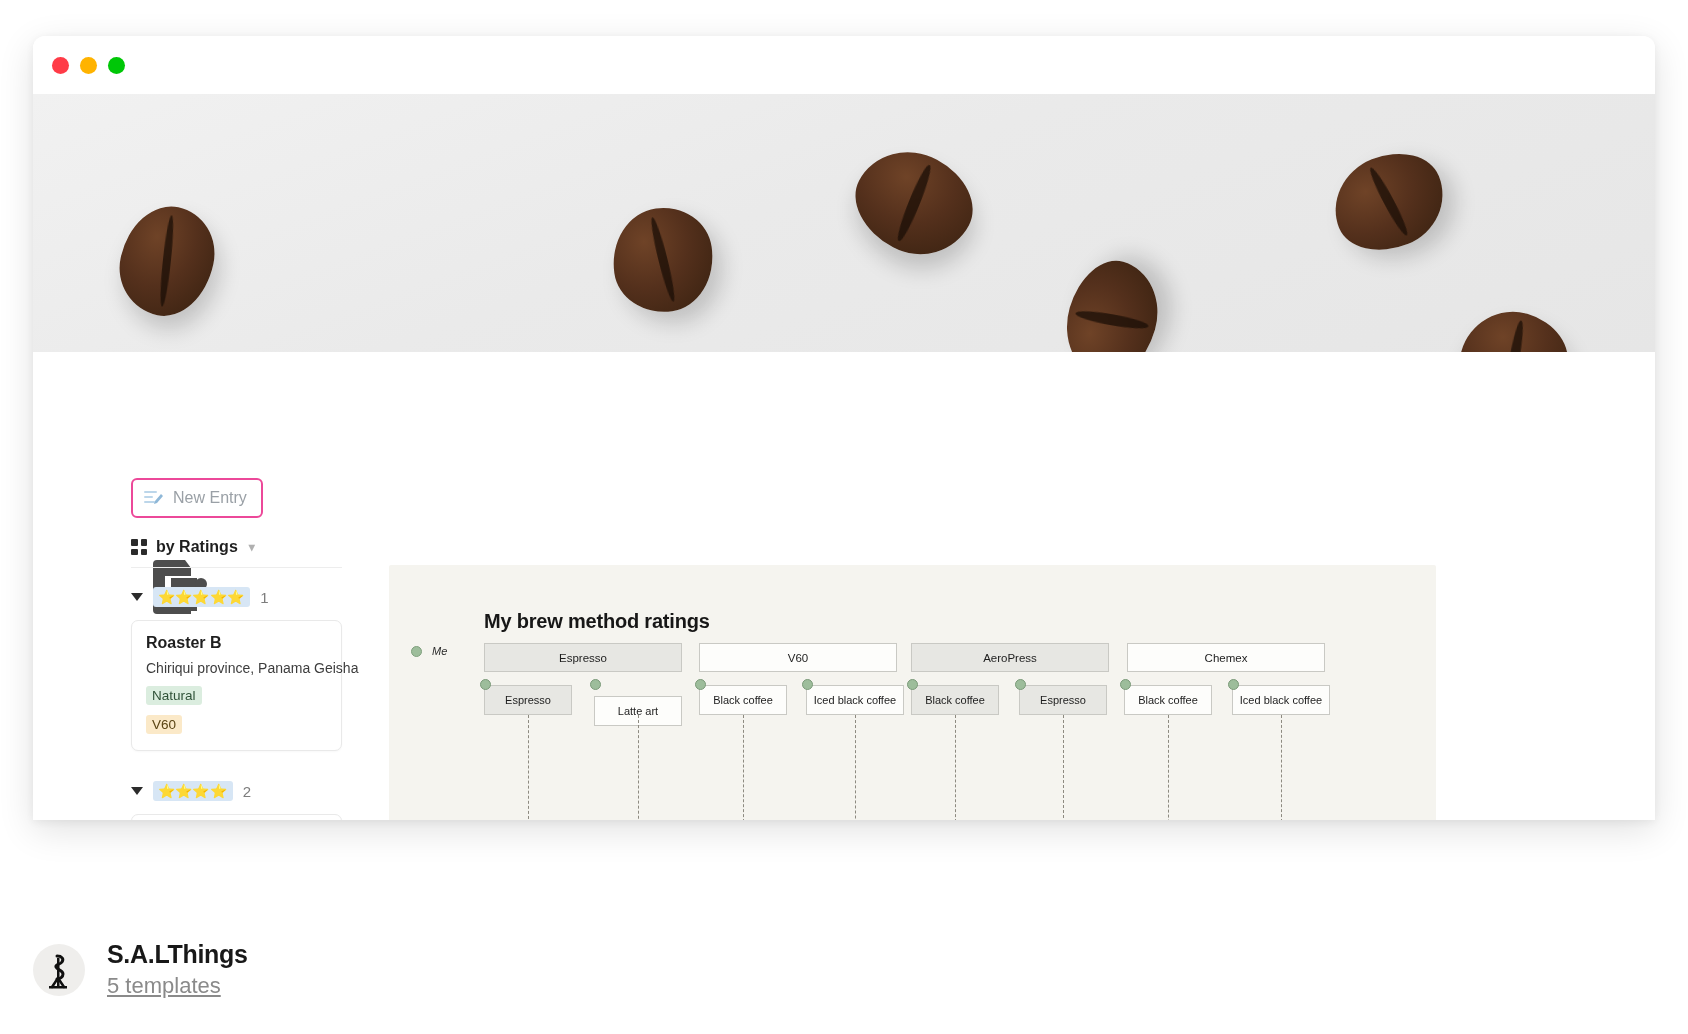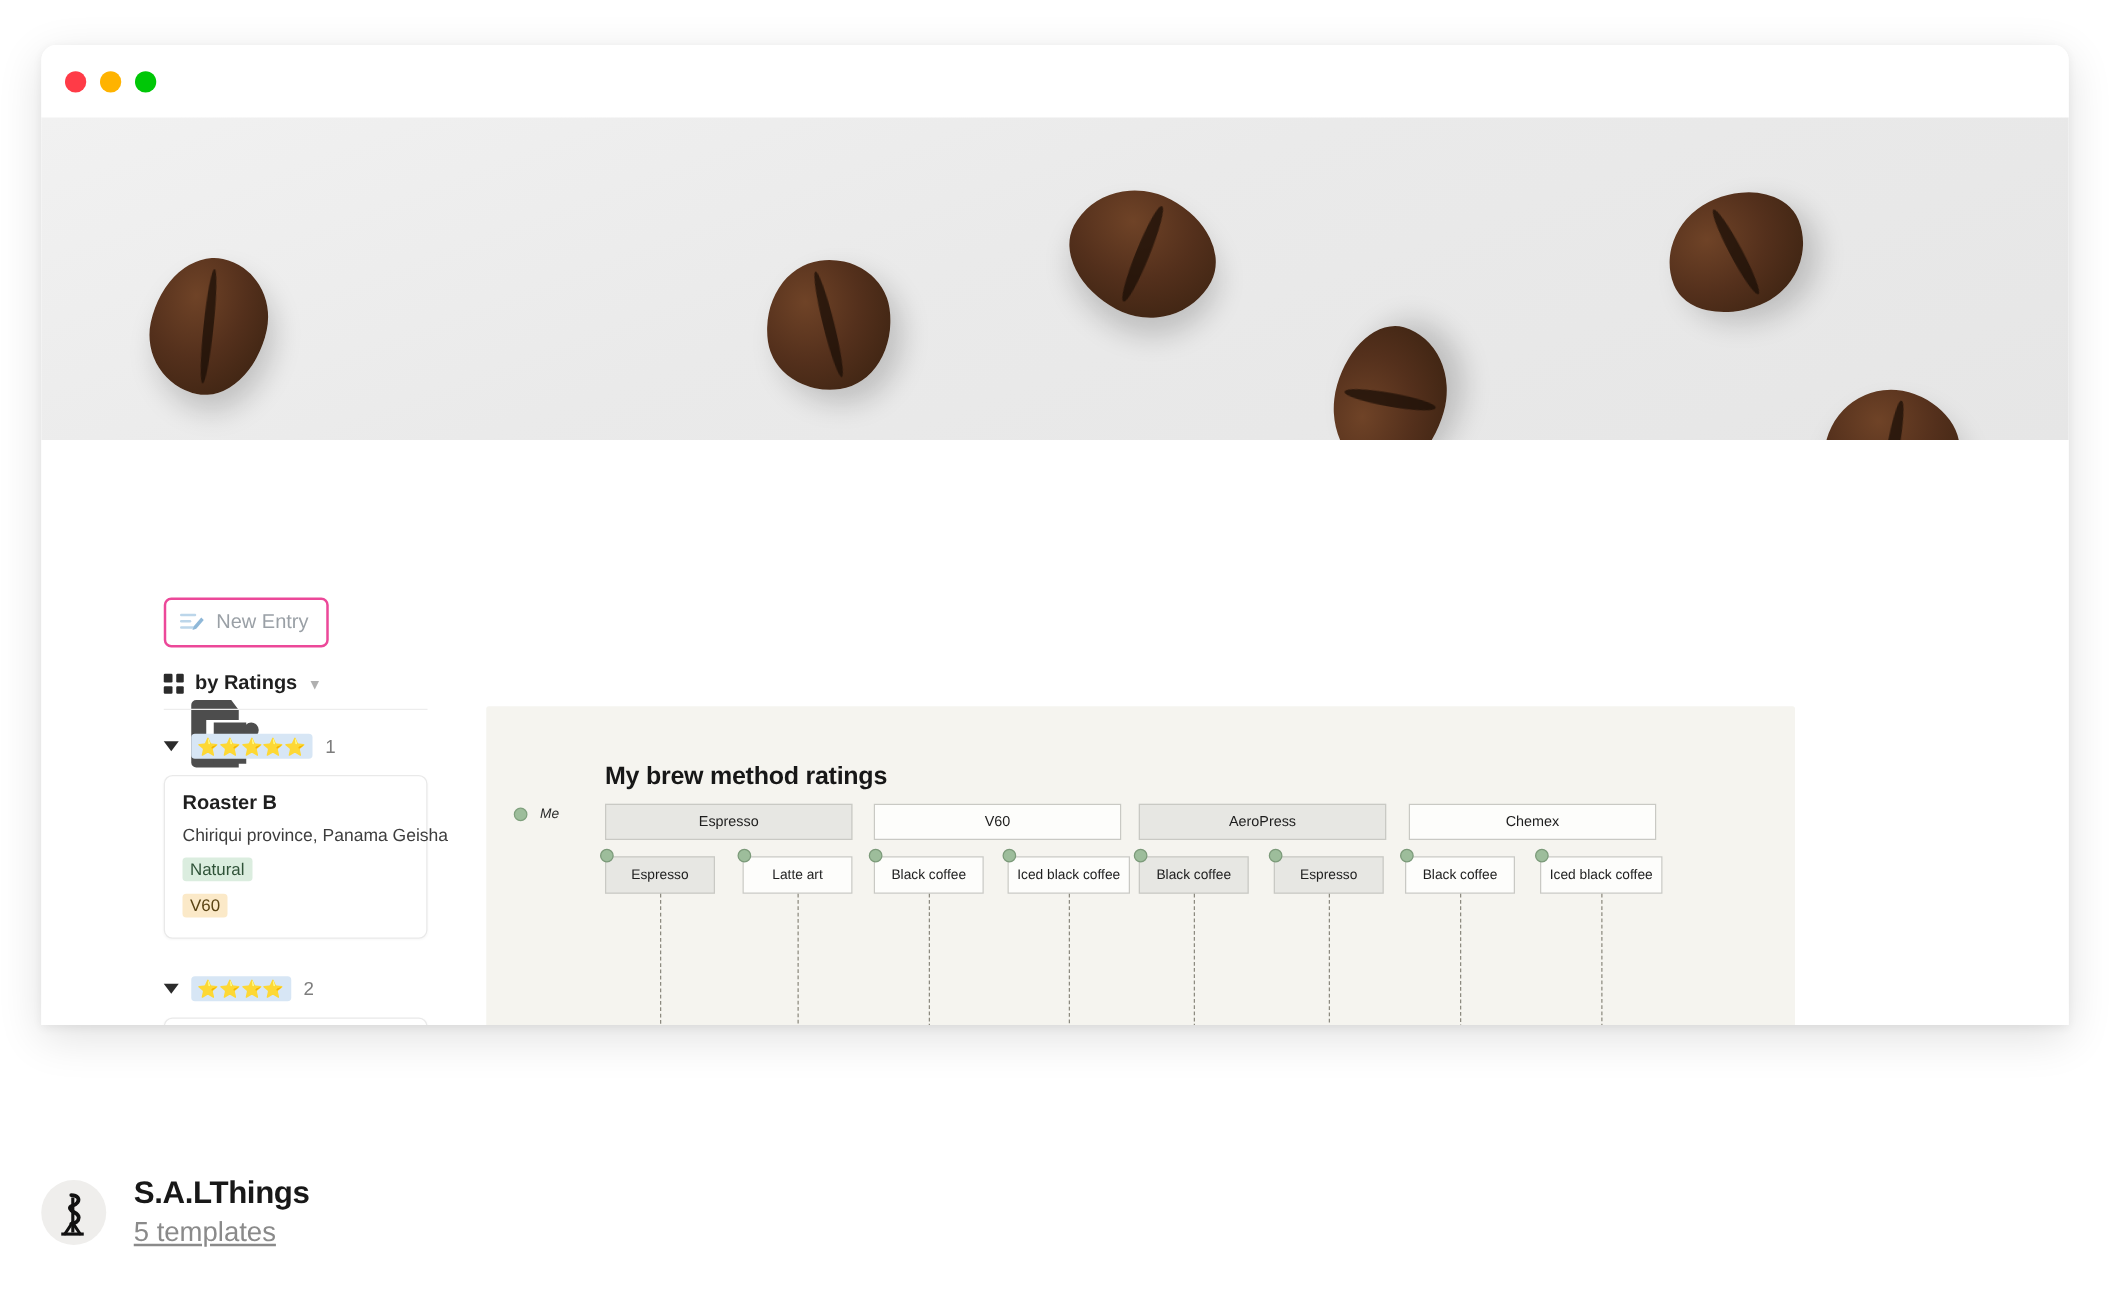--- a/index.html
+++ b/index.html
@@ -247,21 +247,21 @@
               <span>AeroPress</span>
             </div>
             <div class="method light" style="left: 738px; top: 78px; width: 198px;">
               <span>Chemex</span>
             </div>
             <div class="sub shade" style="left: 95px; top: 120px; width: 88px;">
               <span>Espresso</span>
             </div>
             <div class="node" style="left: 91px; top: 114px;"></div>
             <div class="vline" style="left: 139px; top: 150px; height: 210px;"></div>
-            <div class="sub light" style="left: 205px; top: 120px; width: 88px;">
+            <div class="sub light" style="left: 205px; top: 131px; width: 88px;">
               <span>Latte art</span>
             </div>
             <div class="node" style="left: 201px; top: 114px;"></div>
             <div class="vline" style="left: 249px; top: 150px; height: 275px;"></div>
             <div class="sub light" style="left: 310px; top: 120px; width: 88px;">
               <span>Black coffee</span>
             </div>
             <div class="node" style="left: 306px; top: 114px;"></div>
             <div class="vline" style="left: 354px; top: 150px; height: 226px;"></div>
             <div class="sub light" style="left: 417px; top: 120px; width: 98px;">

